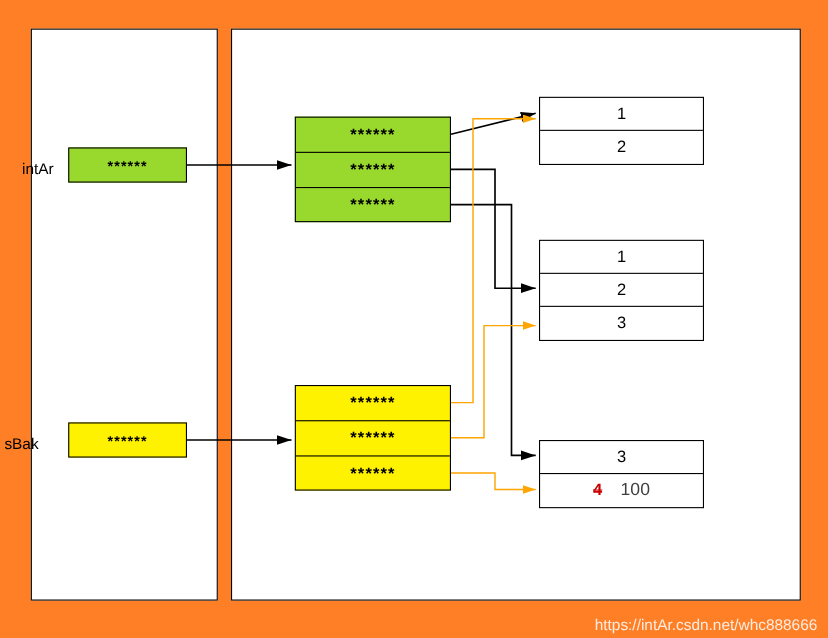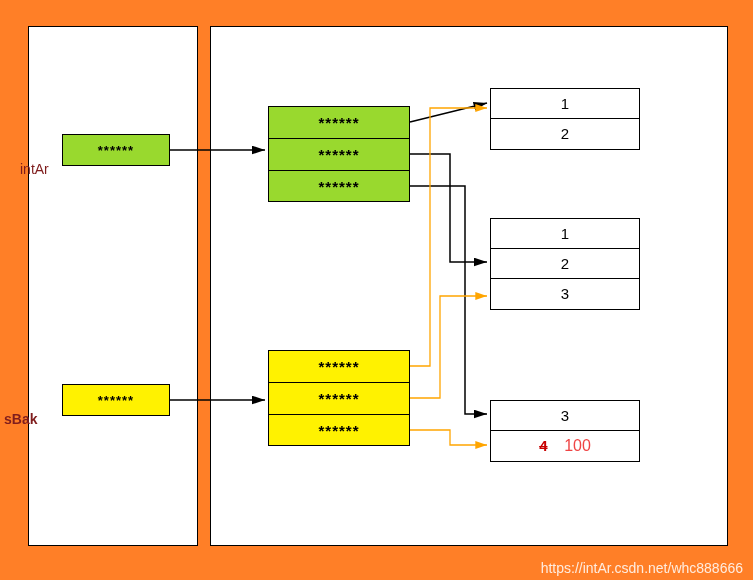--- a/index.html
+++ b/index.html
@@ -31,22 +31,21 @@
     position: absolute;
     border: 1px solid #000;
     font-size: 13px;
   }
   .green { background: #99d92e; }
   .yellow { background: #fff200; }
   .white { background: #fff; }
   .label {
     position: absolute;
     font-size: 14px;
-    color: #7f1d1d;
-    margin-top: 16px;
+    color: #000000;
   }
   .stars {
     display: flex;
     align-items: center;
     justify-content: center;
     font-weight: bold;
     letter-spacing: 1px;
   }
   .cell {
     border-bottom: 1px solid #000;
@@ -56,21 +55,21 @@
     font-size: 15px;
   }
   .cell:last-child { border-bottom: none; }
   .stack > .cell { border-bottom: 1px solid #000; }
   .stack > .cell:last-child { border-bottom: none; }
   .strike {
     text-decoration: line-through;
     color: #c80000;
     font-weight: bold;
   }
-  .redval { color: #ef4444; font-size: 16px; }
+  .redval { color: #404040; font-size: 16px; }
   .watermark {
     position: absolute;
     right: 10px;
     bottom: 4px;
     font-size: 14px;
     color: rgba(255,255,255,0.85);
   }
   svg.arrows {
     position: absolute;
     left: 0; top: 0;
@@ -78,21 +77,21 @@
     pointer-events: none;
   }
 </style>
 </head>
 <body>
 
 <div class="outer left-panel"></div>
 <div class="outer right-panel"></div>
 
 <div class="label" style="left:20px; top:145px;">intAr</div>
-<div class="label" style="left:4px; top:395px;font-weight:bold;">sBak</div>
+<div class="label" style="left:4px; top:395px;">sBak</div>
 
 <div class="box green stars" style="left:62px; top:134px; width:108px; height:32px;">******</div>
 
 <div class="box yellow stars" style="left:62px; top:384px; width:108px; height:32px;">******</div>
 
 <div class="box green" style="left:268px; top:106px; width:142px; height:96px;">
   <div class="cell stars" style="height:32px;">******</div>
   <div class="cell stars" style="height:32px;">******</div>
   <div class="cell stars" style="height:32px;border-bottom:none;">******</div>
 </div>

